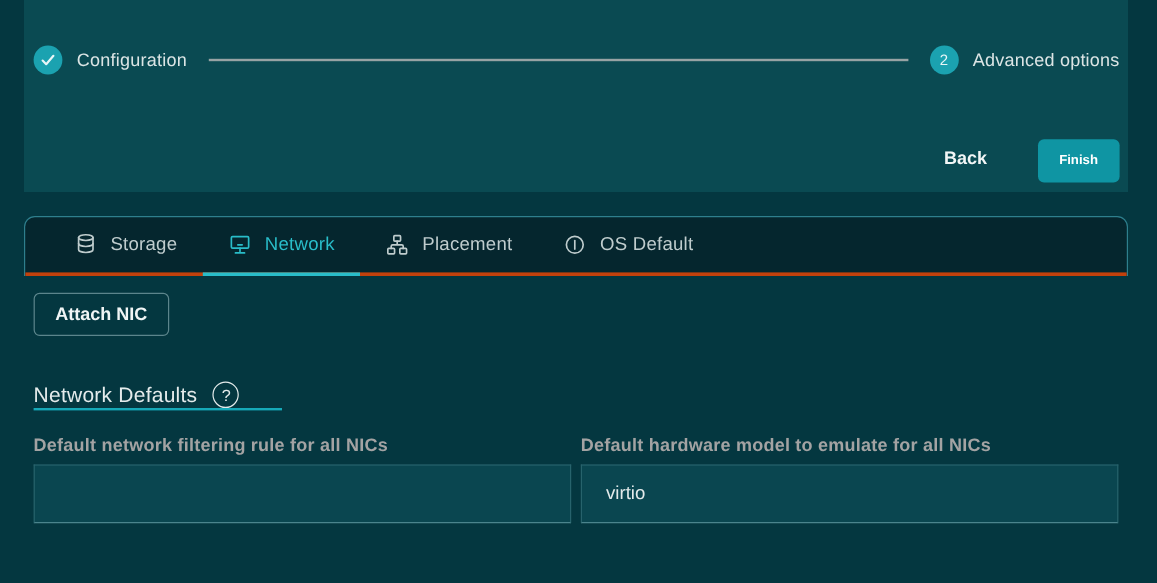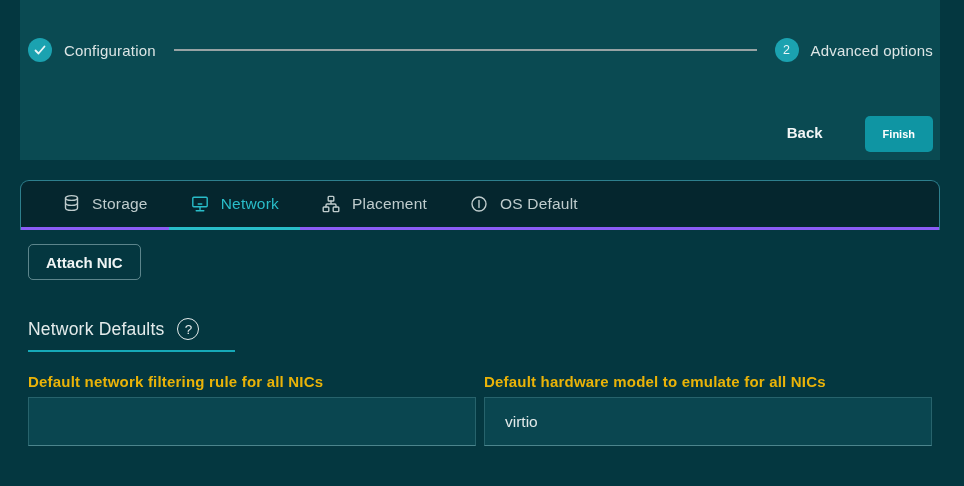--- a/index.html
+++ b/index.html
@@ -91,21 +91,21 @@
     border: 1px solid #2E7F8D;
     border-bottom: none;
     border-radius: 9px 9px 0 0;
     overflow: hidden;
   }
   .tabs-row {
     display: flex;
     align-items: stretch;
     height: 100%;
     padding-left: 20px;
-    border-bottom: 3px solid #8b5cf6;
+    border-bottom: 3px solid #c2410c;
   }
   .tab {
     position: relative;
     display: flex;
     align-items: center;
     gap: 11px;
     padding: 0 21px;
     color: #BFCCCD;
     font-size: 15.5px;
     cursor: pointer;
@@ -137,21 +137,20 @@
     cursor: pointer;
     text-align: center;
   }
   .section-head {
     margin: 38px 0 0 28px;
     width: 207px;
     display: flex;
     align-items: center;
     gap: 13px;
     border-bottom: 2px solid #16A9B8;
-    padding-bottom: 10px;
   }
   .section-title {
     color: #E4EBEB;
     font-size: 17.5px;
     letter-spacing: 0.2px;
   }
   .help-icon {
     width: 22px; height: 22px;
     border: 1.6px solid #E4EBEB;
     border-radius: 50%;
@@ -164,21 +163,21 @@
     flex: 0 0 auto;
   }
   .fields-grid {
     display: grid;
     grid-template-columns: 1fr 1fr;
     gap: 8px;
     margin: 21px 32px 0 28px;
   }
   .field-label {
     display: block;
-    color: #eab308;
+    color: #a3a3a3;
     font-size: 15px;
     font-weight: bold;
     margin-bottom: 7px;
     letter-spacing: 0.2px;
   }
   .field-input {
     width: 100%;
     height: 49px;
     background: #0A4650;
     border: 1px solid rgba(130,185,192,0.25);

